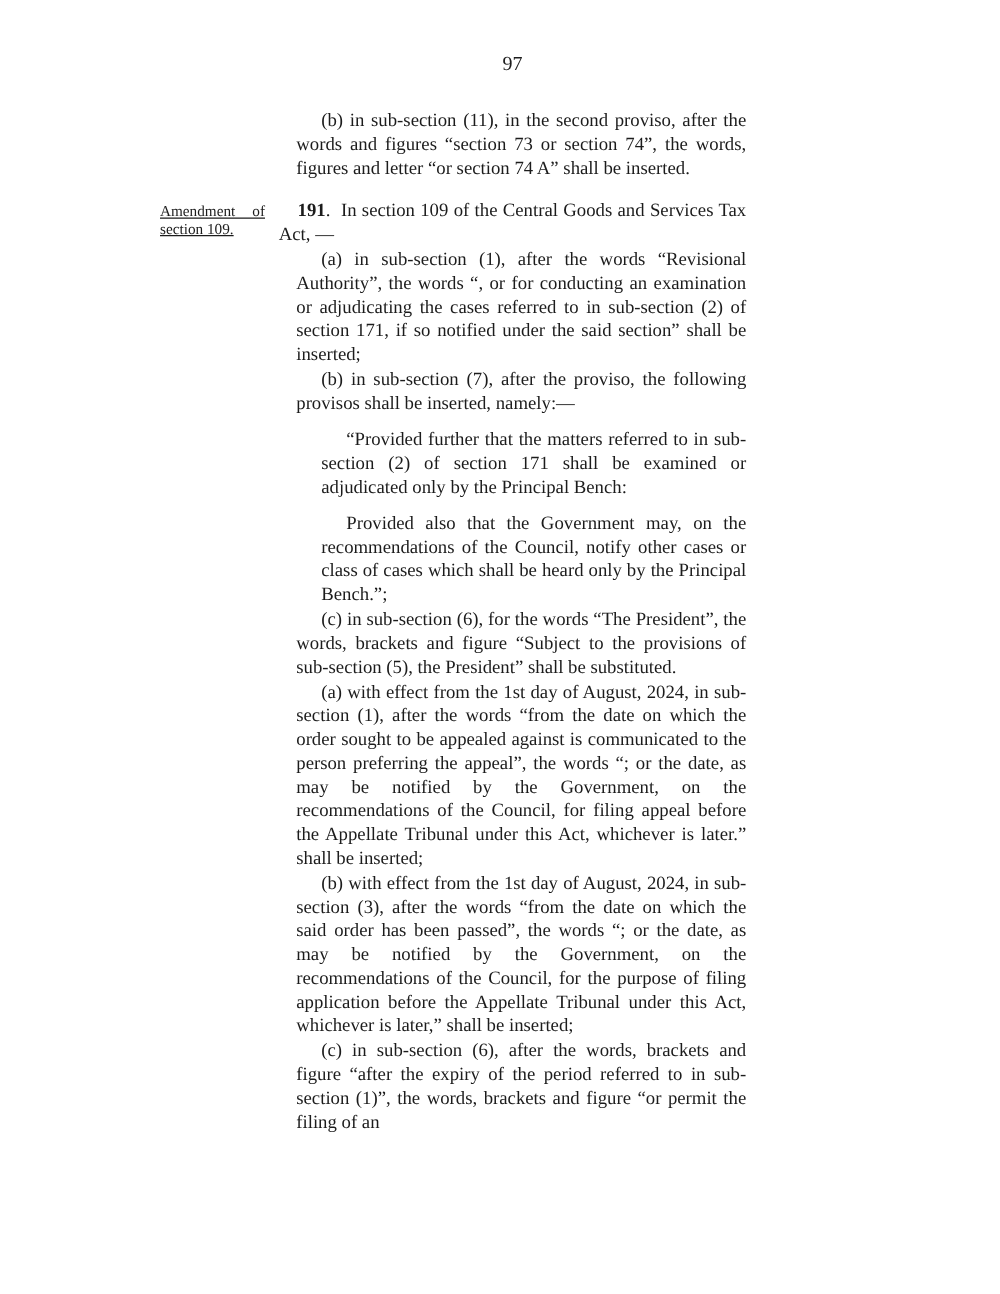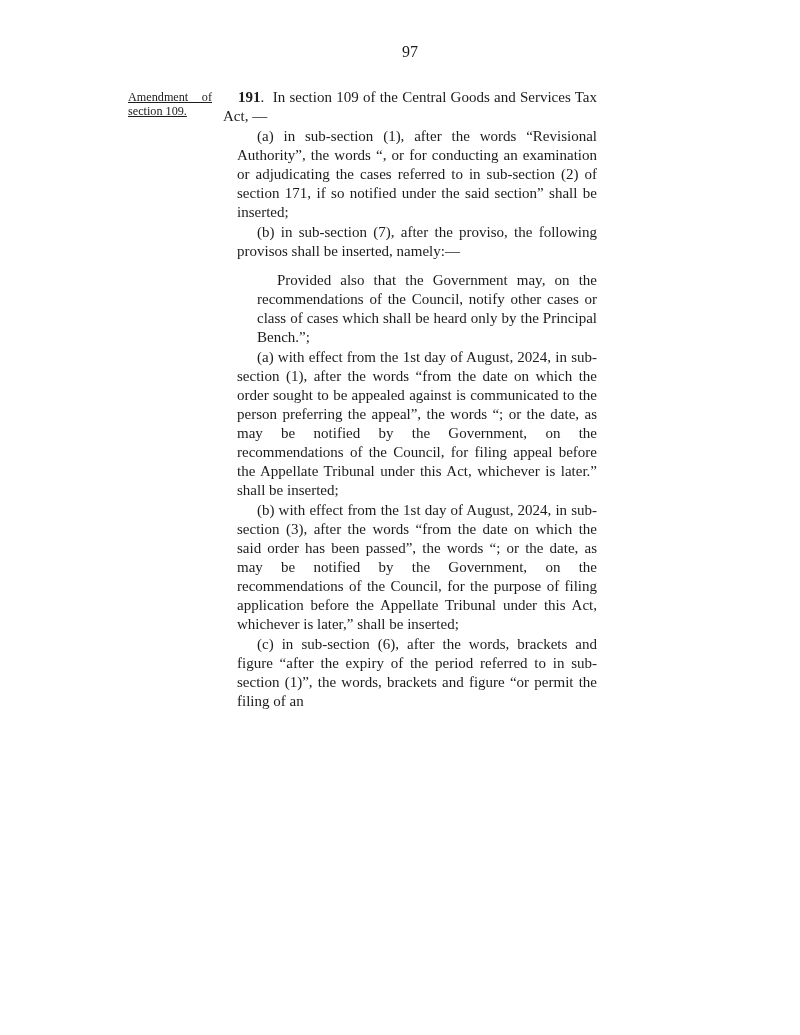--- a/index.html
+++ b/index.html
@@ -48,21 +48,24 @@
     text-indent: 0;
     text-decoration: underline;
   }
 </style>
 </head>
 <body>
 
 <div class="page">
   <div class="page-number">97</div>
   <div class="doc">
+      <p class="para lv1"><span>(b) in sub-section (11), in the second proviso, after the words and figures “section 73 or section 74”, the words, figures and letter “or section 74 A” shall be inserted.</span></p>
       <p class="para lv0"><span class="margin-note">Amendment of section 109.</span><span class="secnum">191</span><span>.&nbsp; In section 109 of the Central Goods and Services Tax Act, —</span></p>
       <p class="para lv1"><span>(a) in sub-section (1), after the words “Revisional Authority”, the words “, or for conducting an examination or adjudicating the cases referred to in sub-section (2) of section 171, if so notified under the said section” shall be inserted;</span></p>
       <p class="para lv1"><span>(b) in sub-section (7), after the proviso, the following provisos shall be inserted, namely:—</span></p>
+      <p class="para lv2"><span>“Provided further that the matters referred to in sub-section (2) of section 171 shall be examined or adjudicated only by the Principal Bench:</span></p>
       <p class="para lv2"><span>Provided also that the Government may, on the recommendations of the Council, notify other cases or class of cases which shall be heard only by the Principal Bench.”;</span></p>
+      <p class="para lv1"><span>(c) in sub-section (6), for the words “The President”, the words, brackets and figure “Subject to the provisions of sub-section (5), the President” shall be substituted.</span></p>
       <p class="para lv1"><span>(a) with effect from the 1st day of August, 2024, in sub-section (1), after the words “from the date on which the order sought to be appealed against is communicated to the person preferring the appeal”, the words “; or the date, as may be notified by the Government, on the recommendations of the Council, for filing appeal before the Appellate Tribunal under this Act, whichever is later.” shall be inserted;</span></p>
       <p class="para lv1"><span>(b) with effect from the 1st day of August, 2024, in sub-section (3), after the words “from the date on which the said order has been passed”, the words “; or the date, as may be notified by the Government, on the recommendations of the Council, for the purpose of filing application before the Appellate Tribunal under this Act, whichever is later,” shall be inserted;</span></p>
       <p class="para lv1"><span>(c) in sub-section (6), after the words, brackets and figure “after the expiry of the period referred to in sub-section (1)”, the words, brackets and figure “or permit the filing of an</span></p>
     </div>
 </div>
 
 </body></html>

